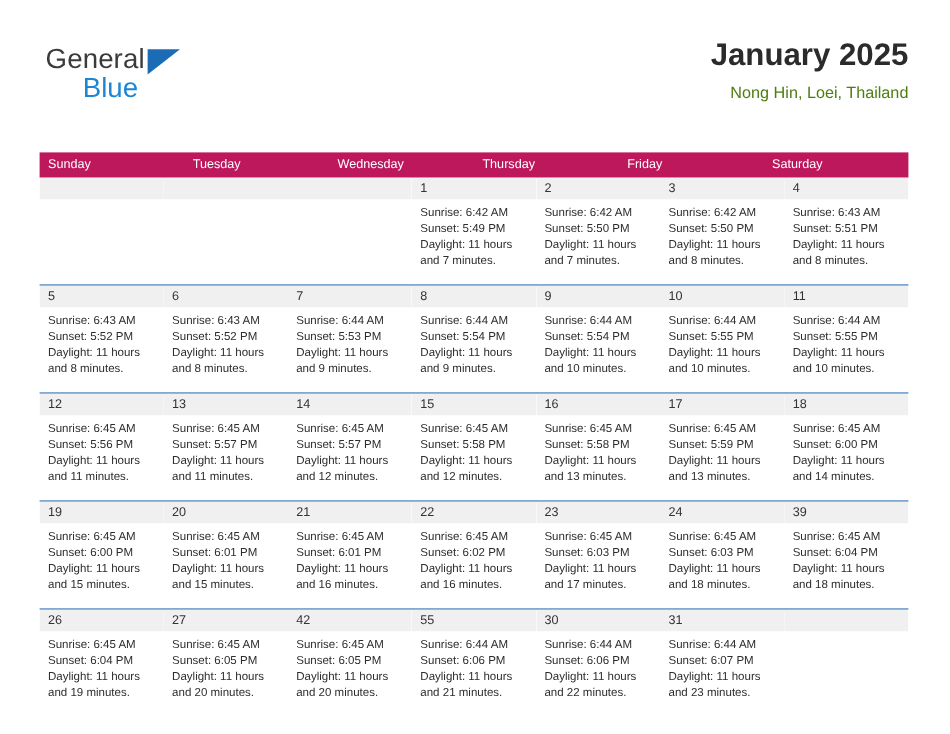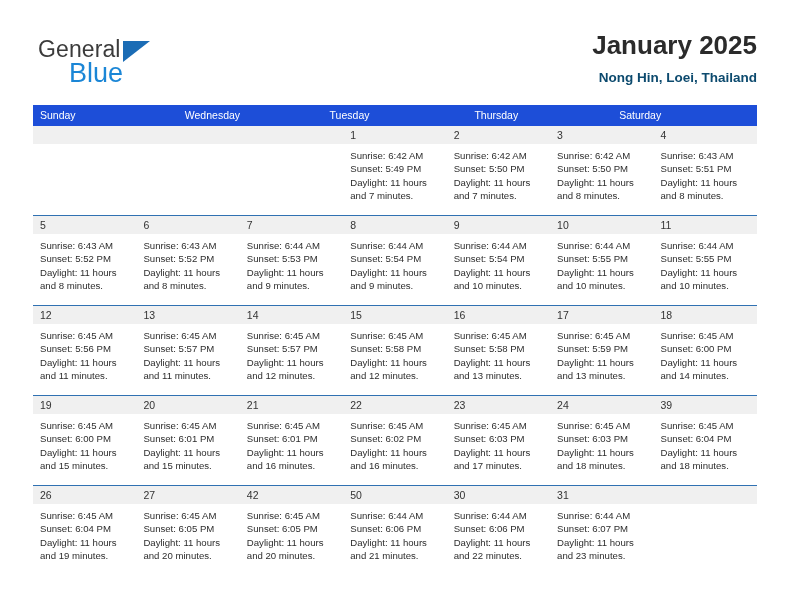--- a/index.html
+++ b/index.html
@@ -48,59 +48,60 @@
     top: 5px;
     width: 0;
     height: 0;
     border-left: 27px solid #1b6cb5;
     border-bottom: 21px solid transparent;
   }
   .brand-blue {
     position: absolute;
     left: 31px;
     top: 24px;
-    font-size: 27px;
+    font-size: 23px;
     color: #1b86d6;
     font-weight: 400;
     line-height: 26px;
   }
 
   .title-block {
     position: absolute;
     right: 0;
     top: 0;
     text-align: right;
   }
   .cal-title {
     font-size: 26px;
     font-weight: 700;
     color: #2b2b2b;
     line-height: 34px;
     white-space: nowrap;
   }
   .cal-subtitle {
     font-size: 13.5px;
-    font-weight: 700;
-    color: #0c4a6e;
+    font-weight: 400;
+    color: #4d7c0f;
     line-height: 20px;
     margin-top: 6px;
     white-space: nowrap;
   }
 
   
   .calendar {
     position: absolute;
     left: 33px;
     top: 105px;
     width: 724px;
   }
   .weekday-row {
     display: flex;
-    background: #1d4ed8;
+    background: #be185d;
     height: 21px;
+    margin-top: 22px;
   }
   .weekday-cell {
     flex: 1 1 0;
     color: #ffffff;
     font-size: 10.5px;
     line-height: 21px;
     padding-left: 7px;
     box-sizing: border-box;
     white-space: nowrap;
     overflow: hidden;
@@ -160,23 +161,24 @@
   <div class="title-block">
     <div class="cal-title">January 2025</div>
     <div class="cal-subtitle">Nong Hin, Loei, Thailand</div>
   </div>
 
 </div>
 
 <div class="calendar">
   <div class="weekday-row" id="weekday-row">
       <div class="weekday-cell">Sunday</div>
+      <div class="weekday-cell">Tuesday</div>
       <div class="weekday-cell">Wednesday</div>
-      <div class="weekday-cell">Tuesday</div>
       <div class="weekday-cell">Thursday</div>
+      <div class="weekday-cell">Friday</div>
       <div class="weekday-cell">Saturday</div>
     </div>
   <div id="weeks-container">
       <div class="week-row">
         <div class="week-grid">
           <div class="day-cell empty">
             <div class="day-number-band"></div>
             <div class="day-body"></div>
           </div>
           <div class="day-cell empty">
@@ -449,21 +451,21 @@
           <div class="day-cell">
             <div class="day-number-band">42</div>
             <div class="day-body">
               <div class="day-line">Sunrise: 6:45 AM</div>
               <div class="day-line">Sunset: 6:05 PM</div>
               <div class="day-line">Daylight: 11 hours</div>
               <div class="day-line">and 20 minutes.</div>
             </div>
           </div>
           <div class="day-cell">
-            <div class="day-number-band">50</div>
+            <div class="day-number-band">55</div>
             <div class="day-body">
               <div class="day-line">Sunrise: 6:44 AM</div>
               <div class="day-line">Sunset: 6:06 PM</div>
               <div class="day-line">Daylight: 11 hours</div>
               <div class="day-line">and 21 minutes.</div>
             </div>
           </div>
           <div class="day-cell">
             <div class="day-number-band">30</div>
             <div class="day-body">

